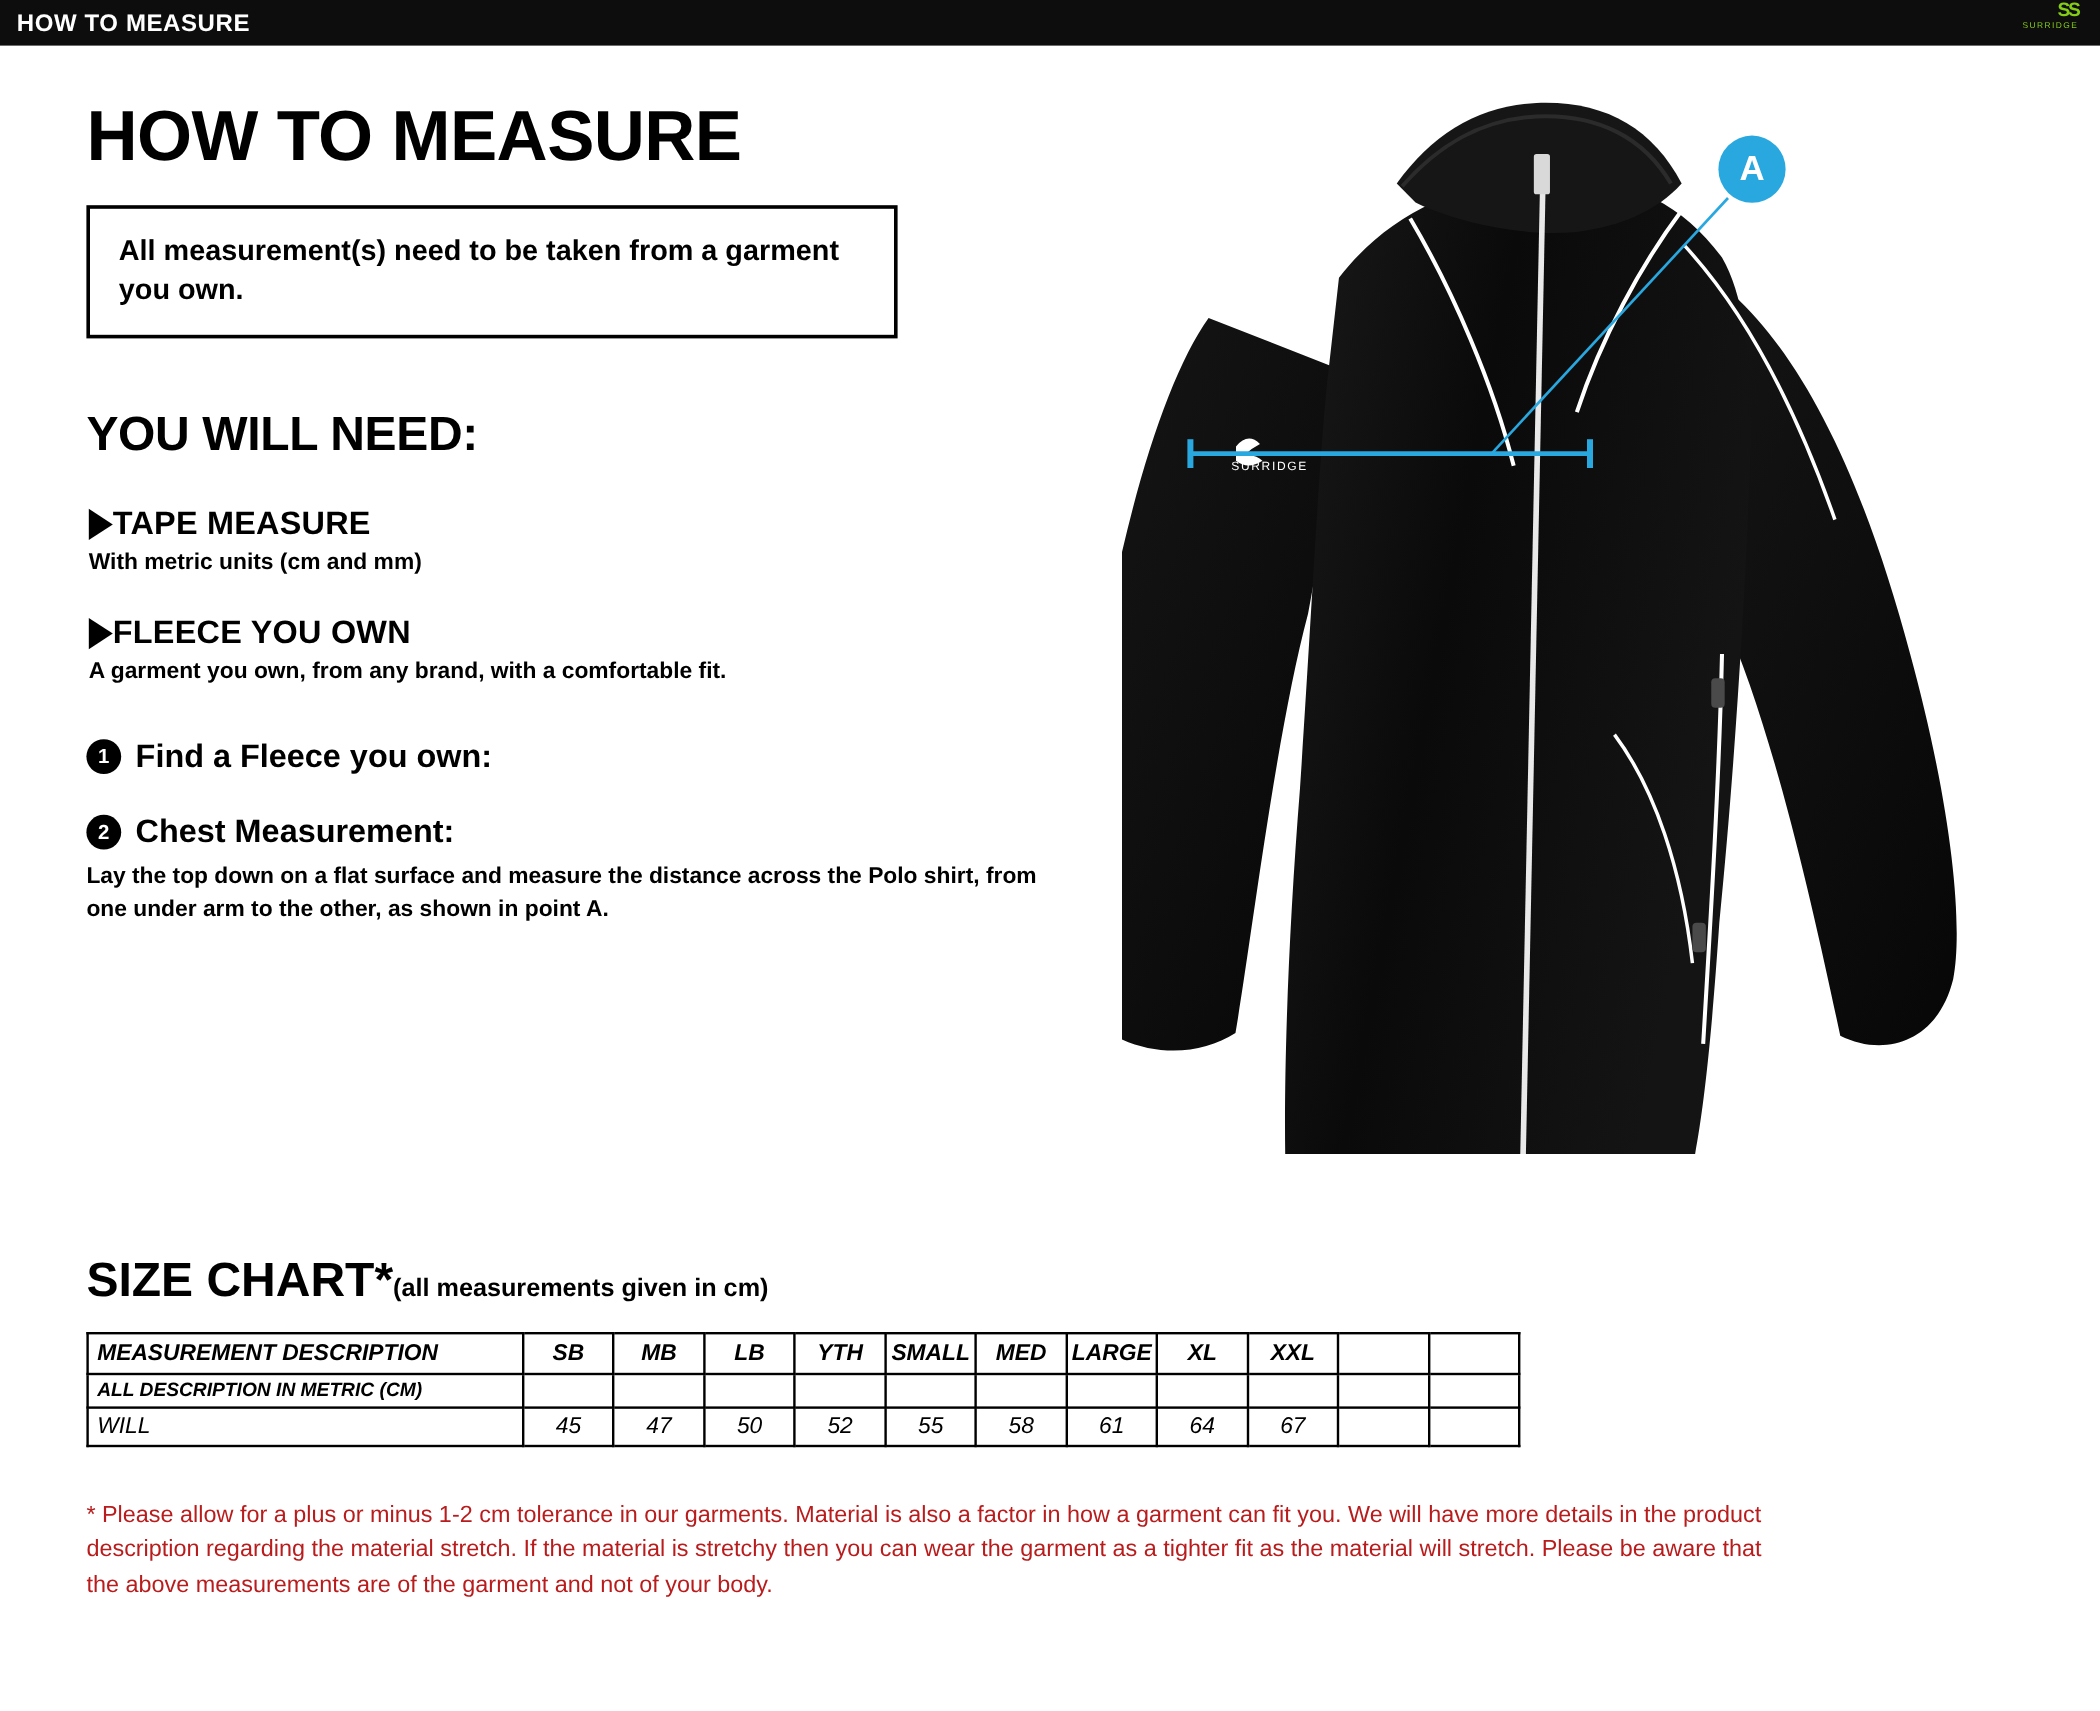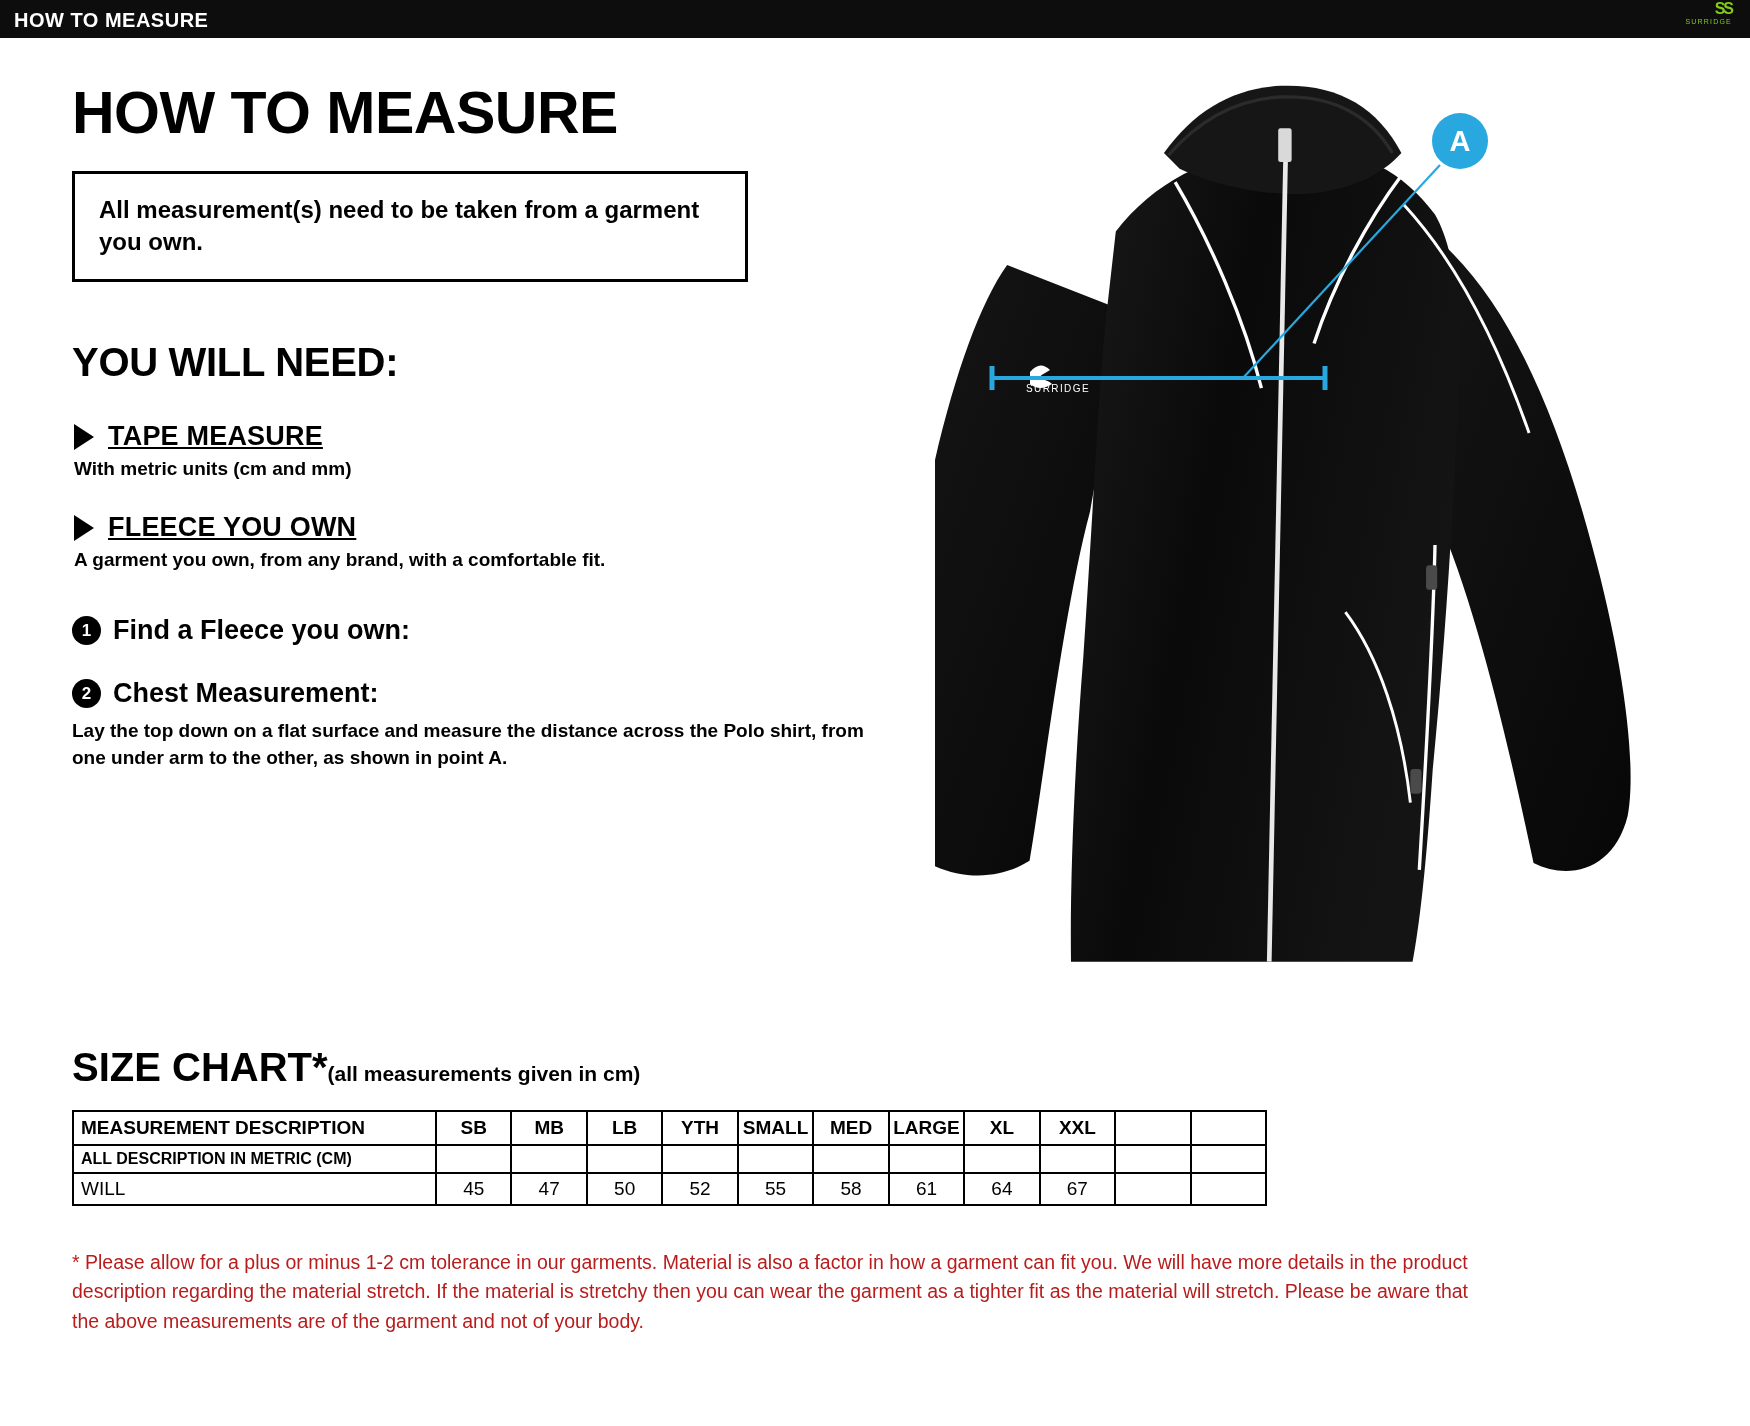--- a/index.html
+++ b/index.html
@@ -80,23 +80,21 @@
   h2.section-title {
     font-size: 40px;
     font-weight: bold;
     letter-spacing: -0.3px;
     margin-bottom: 36px;
   }
   .need-item { margin-bottom: 32px; }
   .need-head {
     display: flex;
     align-items: center;
-    gap: 14px;
     margin-bottom: 6px;
-    text-decoration: underline;
   }
   .tri {
     width: 0; height: 0;
     border-left: 20px solid #000;
     border-top: 13px solid transparent;
     border-bottom: 13px solid transparent;
     margin-left: 2px;
   }
   .need-head h3 {
     font-size: 27px;
@@ -160,20 +158,21 @@
     width: 1195px;
     table-layout: fixed;
   }
   table.size-table td, table.size-table th {
     border: 2px solid #000;
     height: 34px;
     font-size: 19px;
     font-weight: bold;
     text-align: center;
     padding: 0 2px;
+    font-style: italic;
   }
   table.size-table td.desc, table.size-table th.desc {
     text-align: left;
     padding-left: 7px;
     width: 363px;
   }
   table.size-table tr.row-metric td {
     font-size: 16px;
     height: 28px;
   }

